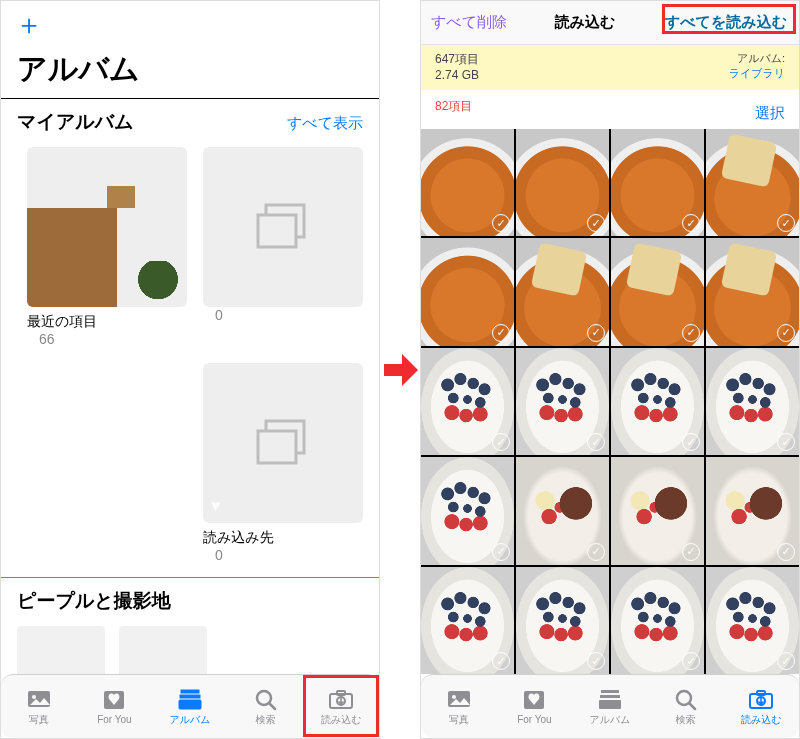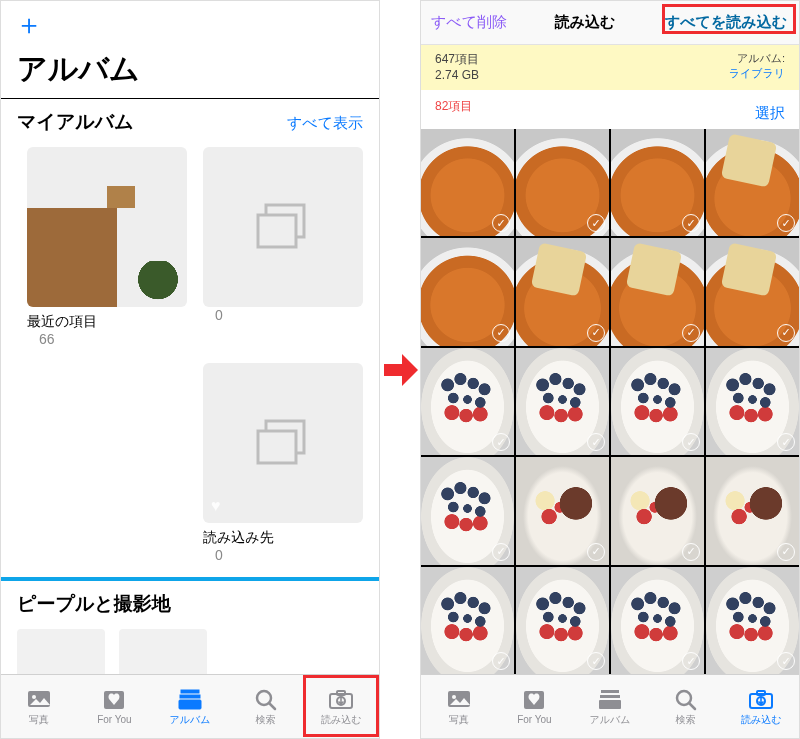--- a/index.html
+++ b/index.html
@@ -28,21 +28,21 @@
   .stack-icon svg { width:62px; height:56px; }
   .sky { background:linear-gradient(#3f79c9 0%, #6aa3dd 55%, #9cc4ea 80%); position:relative; }
   .bld { position:absolute; left:0; bottom:0; width:56%; height:62%; background:#9d6a3a; }
   .bld::after{content:"";position:absolute;right:-18px;top:-22px;width:28px;height:22px;background:#b08149;}
   .tree{position:absolute;right:6px;bottom:0;width:46px;height:46px;background:radial-gradient(circle at 50% 40%, #3a5a2a 0 55%, transparent 56%);}
   .l-scroll { flex:1; overflow:hidden; }
   .pep-row{display:flex;gap:14px;padding:6px 16px 0;}
   .pep-cell{width:88px;height:60px;background:#f1f1f1;border-radius:4px;}
 
   
-  .tabbar { height:64px; border-top:1px solid #d0d0d0; background:#f8f8f8; display:flex; }
+  .tabbar { height:64px; border-top:1px solid #d0d0d0; background:#f8f8f8; display:flex;border-radius:12px; }
   .tab { flex:1; display:flex; flex-direction:column; align-items:center; justify-content:center; gap:2px; font-size:10px; color:#8e8e93; position:relative;}
   .tab svg { width:26px; height:24px; }
   .tab.active { color:#0a7aff; }
   .tab.active svg .fillable { fill:#0a7aff; stroke:#0a7aff; }
   .red-box { position:absolute; border:3px solid #ef2b2f; pointer-events:none; }
 
   
   .r-top { height:44px; display:flex; align-items:center; justify-content:space-between; padding:0 10px; background:#f9f9f9; border-bottom:1px solid #e2e2e2;}
   .r-top .blue { color:#8b5cf6; font-size:15px; }
   .r-top .mid  { font-size:15px; font-weight:600; }
@@ -129,21 +129,21 @@
                   <rect x="6" y="16" width="38" height="32" fill="#eee" stroke="#bdbdbd" stroke-width="3"></rect>
                 </svg>
             </span>
             <span class="fav-heart">♥</span>
           </div>
           <div class="name">読み込み先</div>
           <div class="count">0</div>
         </div>
       </div>
 
-      <div class="l-section-head" style="border-top:4px solid #0ea5e9;">
+      <div class="l-section-head" style="border-top:1px solid #0ea5e9;">
         <h2>ピープルと撮影地</h2>
       </div>
       <div class="pep-row">
         <div class="pep-cell"></div>
         <div class="pep-cell"></div>
       </div>
     </div>
 
     <div class="tabbar">
       <div class="tab">

